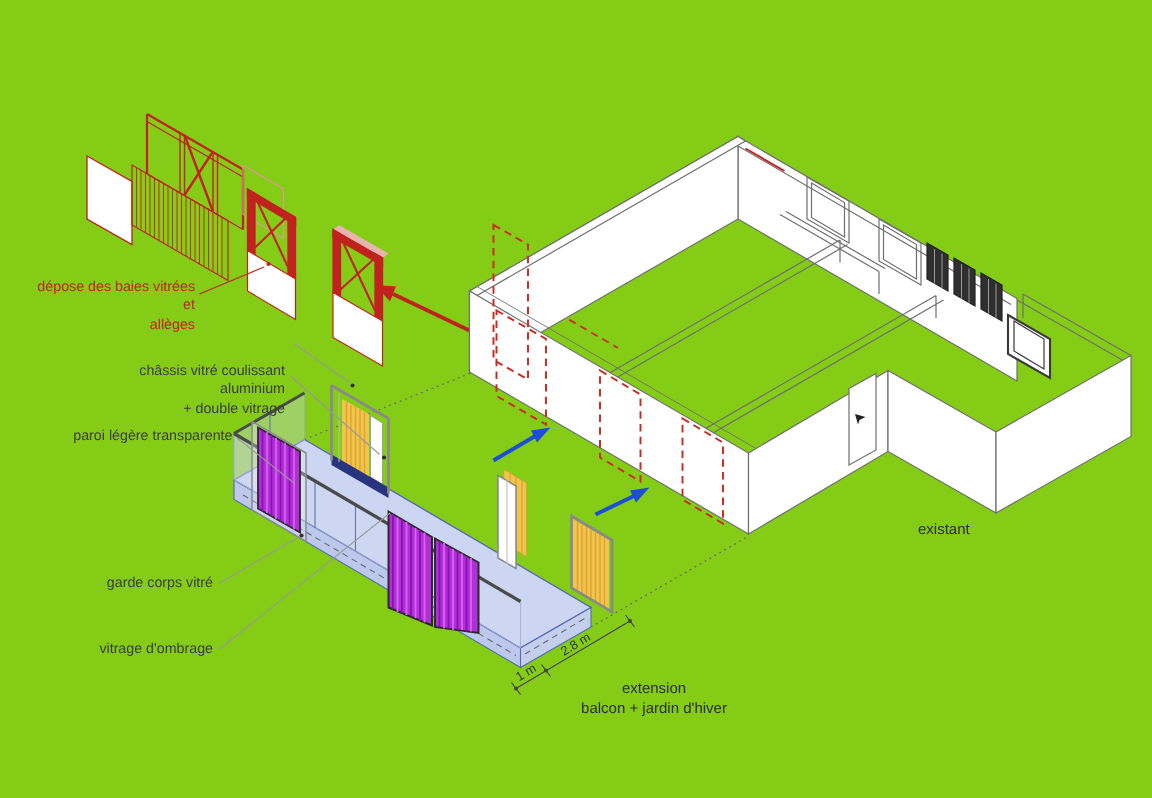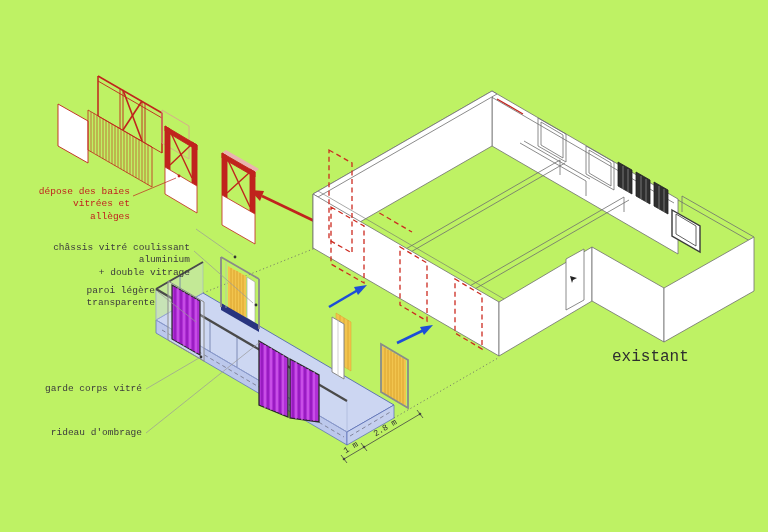--- a/index.html
+++ b/index.html
@@ -1,22 +1,22 @@
 <!DOCTYPE html>
 <html><head>
 <meta charset="utf-8">
 <style>
   html,body{margin:0;padding:0;background:#fff;}
-  .stage{position:relative;width:768px;height:532px;background:#bef264;overflow:hidden;
-         font-family:Liberation Mono, monospace;}
+  .stage{position:relative;width:768px;height:532px;background:#84cc16;overflow:hidden;
+         font-family:Liberation Sans, sans-serif;}
   svg{position:absolute;left:0;top:0;}
   .lbl{position:absolute;font-size:9.5px;line-height:1.3;color:#3c3c3c;white-space:pre-line;}
   .lbl.right{text-align:right;}
   .lbl.red{color:#c0231d;}
-  .lbl.big{font-size:16px;color:#2e2e2e;}
+  .lbl.big{font-size:10px;color:#2e2e2e;}
   .lbl.center{text-align:center;}
   .dim{position:absolute;font-size:8.5px;color:#333;transform:rotate(-31deg);transform-origin:left bottom;white-space:nowrap;}
 </style>
 </head>
 <body>
 
 <div class="stage">
 
 <svg width="768" height="532" viewBox="0 0 768 532">
 
@@ -270,22 +270,24 @@
 
 
 <div class="lbl right" style="left:40px;top:242px;width:150px;">châssis vitré coulissant
 aluminium
 + double vitrage</div>
 
 <div class="lbl right" style="left:15px;top:285px;width:140px;">paroi légère transparente</div>
 
 <div class="lbl right" style="left:32px;top:383px;width:110px;text-align:right;">garde corps vitré</div>
 
-<div class="lbl right" style="left:32px;top:427px;width:110px;">rideau d'ombrage</div>
+<div class="lbl right" style="left:32px;top:427px;width:110px;">vitrage d'ombrage</div>
 
 <div class="lbl big" style="left:612px;top:347px;width:90px;">existant</div>
 
+<div class="lbl big center" style="left:350px;top:453px;width:172px;">extension
+balcon + jardin d'hiver</div>
 
 <div class="dim" style="left:347px;top:446px;">1 m</div>
 
 <div class="dim" style="left:377px;top:429px;">2.8 m</div>
 
 </div>
 
 </body></html>

